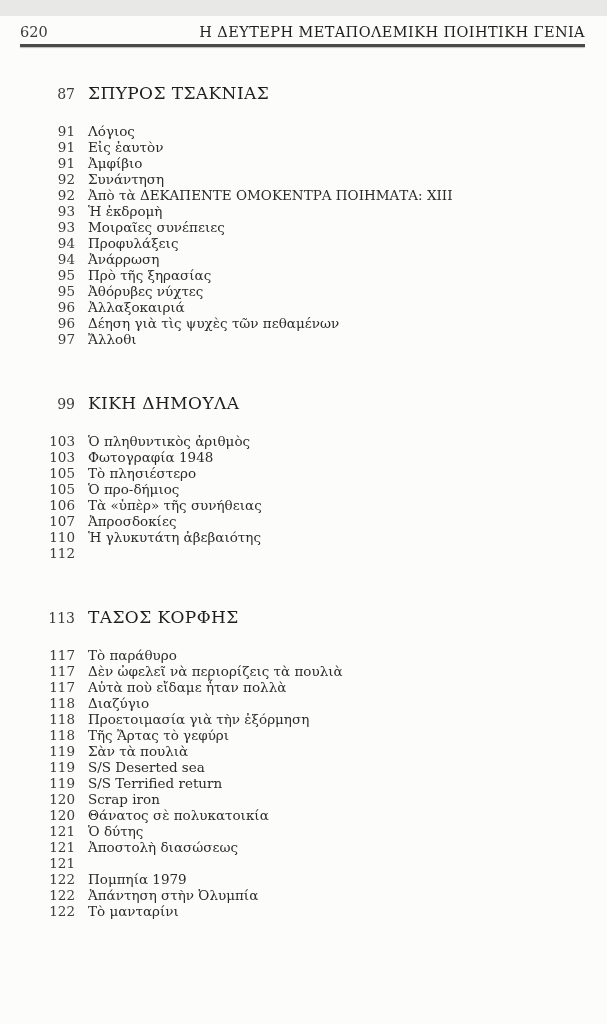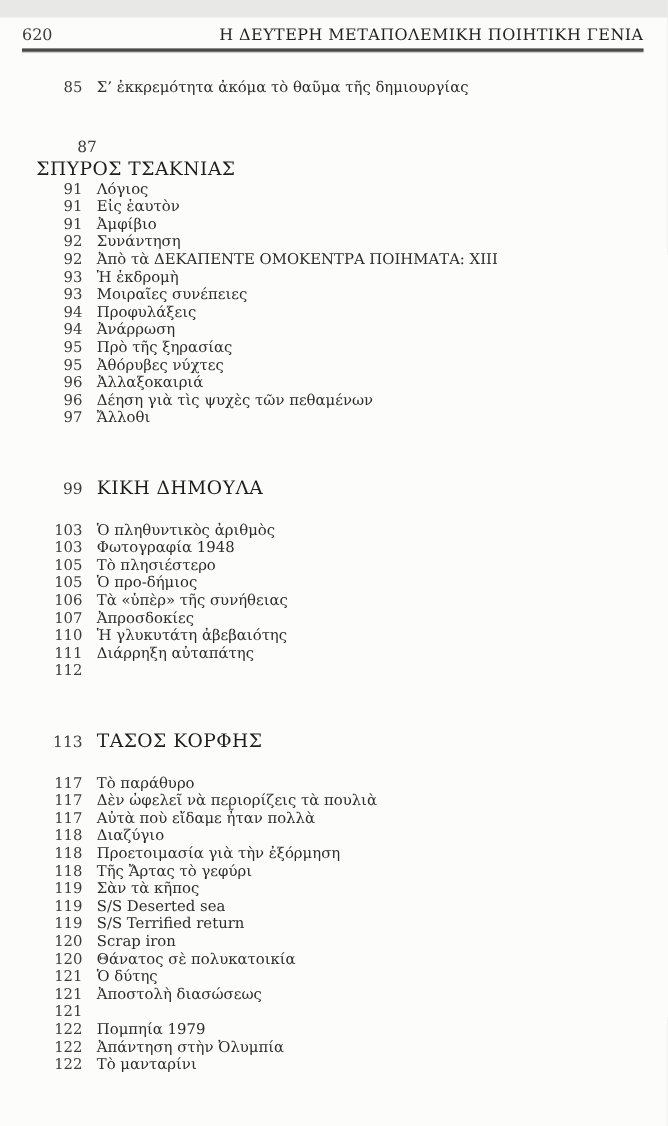--- a/index.html
+++ b/index.html
@@ -64,40 +64,36 @@
   }
   .row.first { margin-top: 25px; }
   .row.section {
     height: 20px;
     line-height: 20px;
     font-size: 17px;
     margin-top: 46px;
     margin-bottom: 20px;
     color: #1e1e1e;
   }
-  .row.section.first-section { margin-top: 36px; flex-direction: column; }
+  .row.section.first-section { margin-top: 36px; }
   .row.section .num { font-size: 14px; }
   .row.section .title { margin-left: 13px; letter-spacing: 0.4px; }
 </style>
 </head>
 <body>
 
 <div class="page">
 
   <div class="running-head">
     <span class="folio">620</span>
     <span class="running-title">Η ΔΕΥΤΕΡΗ ΜΕΤΑΠΟΛΕΜΙΚΗ ΠΟΙΗΤΙΚΗ ΓΕΝΙΑ</span>
   </div>
   <div class="head-rule"></div>
 
   <div class="toc" id="toc">
-      <div class="row first">
-      <span class="num">85</span>
-      <span class="title">Σ’ ἐκκρεμότητα ἀκόμα τὸ θαῦμα τῆς δημιουργίας</span>
-    </div>
       <div class="row section first-section">
       <span class="num">87</span>
       <span class="title">ΣΠΥΡΟΣ ΤΣΑΚΝΙΑΣ</span>
     </div>
       <div class="row">
       <span class="num">91</span>
       <span class="title">Λόγιος</span>
     </div>
       <div class="row">
       <span class="num">91</span>
@@ -177,24 +173,20 @@
     </div>
       <div class="row">
       <span class="num">107</span>
       <span class="title">Ἀπροσδοκίες</span>
     </div>
       <div class="row">
       <span class="num">110</span>
       <span class="title">Ἡ γλυκυτάτη ἀβεβαιότης</span>
     </div>
       <div class="row">
-      <span class="num">111</span>
-      <span class="title">Διάρρηξη αὐταπάτης</span>
-    </div>
-      <div class="row">
       <span class="num">112</span>
     </div>
       <div class="row section">
       <span class="num">113</span>
       <span class="title">ΤΑΣΟΣ ΚΟΡΦΗΣ</span>
     </div>
       <div class="row">
       <span class="num">117</span>
       <span class="title">Τὸ παράθυρο</span>
     </div>
@@ -213,21 +205,21 @@
       <div class="row">
       <span class="num">118</span>
       <span class="title">Προετοιμασία γιὰ τὴν ἐξόρμηση</span>
     </div>
       <div class="row">
       <span class="num">118</span>
       <span class="title">Τῆς Ἄρτας τὸ γεφύρι</span>
     </div>
       <div class="row">
       <span class="num">119</span>
-      <span class="title">Σὰν τὰ κῆπος</span>
+      <span class="title">Σὰν τὰ πουλιὰ</span>
     </div>
       <div class="row">
       <span class="num">119</span>
       <span class="title">S/S Deserted sea</span>
     </div>
       <div class="row">
       <span class="num">119</span>
       <span class="title">S/S Terrified return</span>
     </div>
       <div class="row">

